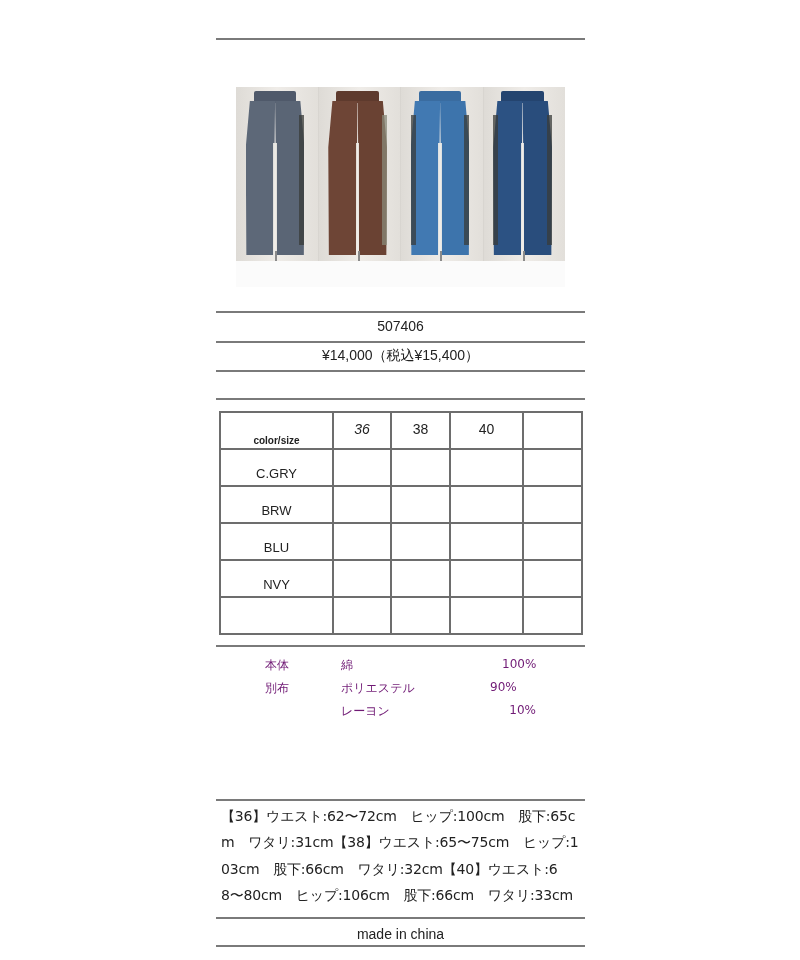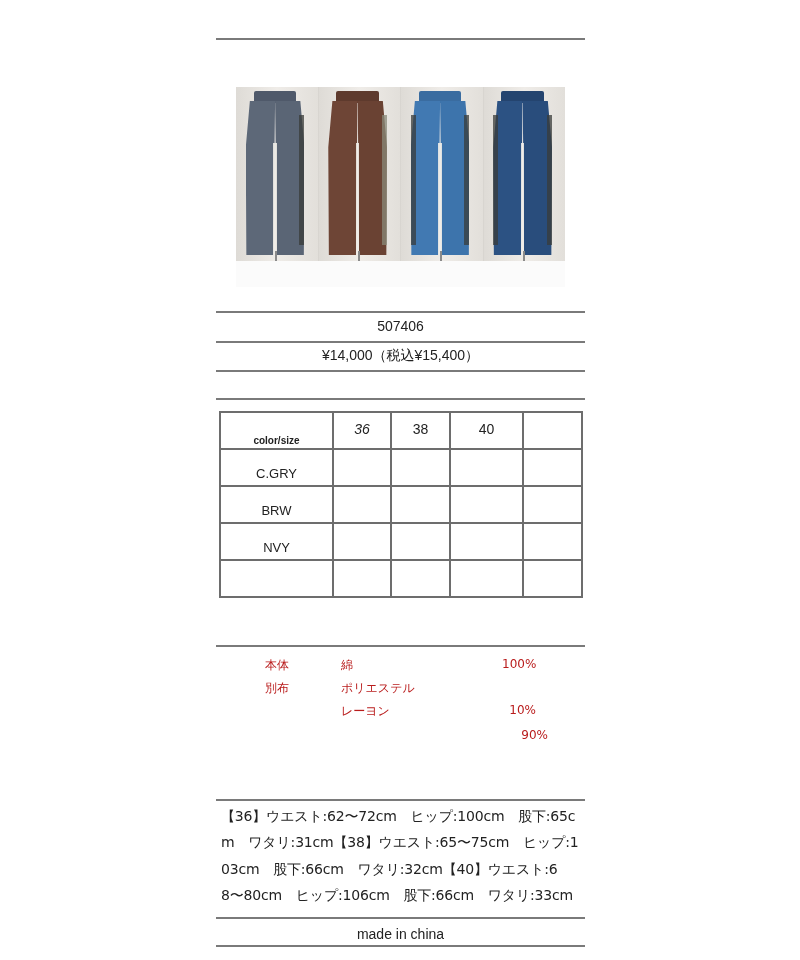--- a/index.html
+++ b/index.html
@@ -153,21 +153,21 @@
     table.stock .c0 { width: 113px; }
     table.stock .c1 { width: 58px; font-style: italic; }
     table.stock .c2 { width: 59px; text-align: center; }
     table.stock .c3 { width: 73px; }
     table.stock .c4 { width: 59px; }
     table.stock td.colorname { font-size: 13px; }
 
     .material {
       position: absolute;
       font-size: 12px;
-      color: #b91c1c;
+      color: #701a75;
       font-family: "DejaVu Sans", sans-serif;
     }
 
     .sizes-text {
       position: absolute;
       left: 221px;
       top: 803px;
       width: 360px;
       font-size: 14px;
       line-height: 26.3px;
@@ -254,20 +254,27 @@
       <td></td>
     </tr>
     <tr>
       <td class="colorname">BRW</td>
       <td></td>
       <td></td>
       <td></td>
       <td></td>
     </tr>
     <tr>
+      <td class="colorname">BLU</td>
+      <td></td>
+      <td></td>
+      <td></td>
+      <td></td>
+    </tr>
+    <tr>
       <td class="colorname">NVY</td>
       <td></td>
       <td></td>
       <td></td>
       <td></td>
     </tr>
     <tr>
       <td class="colorname"></td>
       <td></td>
       <td></td>
@@ -278,21 +285,21 @@
     </table>
 
   <div class="hr" style="top:645px;"></div>
 
   <div class="material" style="left:265px; top:657px;">本体</div>
   <div class="material" style="left:341px; top:657px;">綿</div>
   <div class="material" style="left:502px; top:657px; width:34px; text-align:right;">100%</div>
 
   <div class="material" style="left:265px; top:680px;">別布</div>
   <div class="material" style="left:341px; top:680px;">ポリエステル</div>
-  <div class="material" style="left:514px; top:680px; width:34px; text-align:right;margin-top:48px;">90%</div>
+  <div class="material" style="left:490px; top:680px; width:34px; text-align:left;">90%</div>
 
   <div class="material" style="left:265px; top:703px;"></div>
   <div class="material" style="left:341px; top:703px;">レーヨン</div>
   <div class="material" style="left:502px; top:703px; width:34px; text-align:right;">10%</div>
 
   <div class="hr" style="top:799px;"></div>
 
   <div class="sizes-text">
     <div>【36】ウエスト:62〜72cm　ヒップ:100cm　股下:65c</div>
     <div>m　ワタリ:31cm【38】ウエスト:65〜75cm　ヒップ:1</div>

